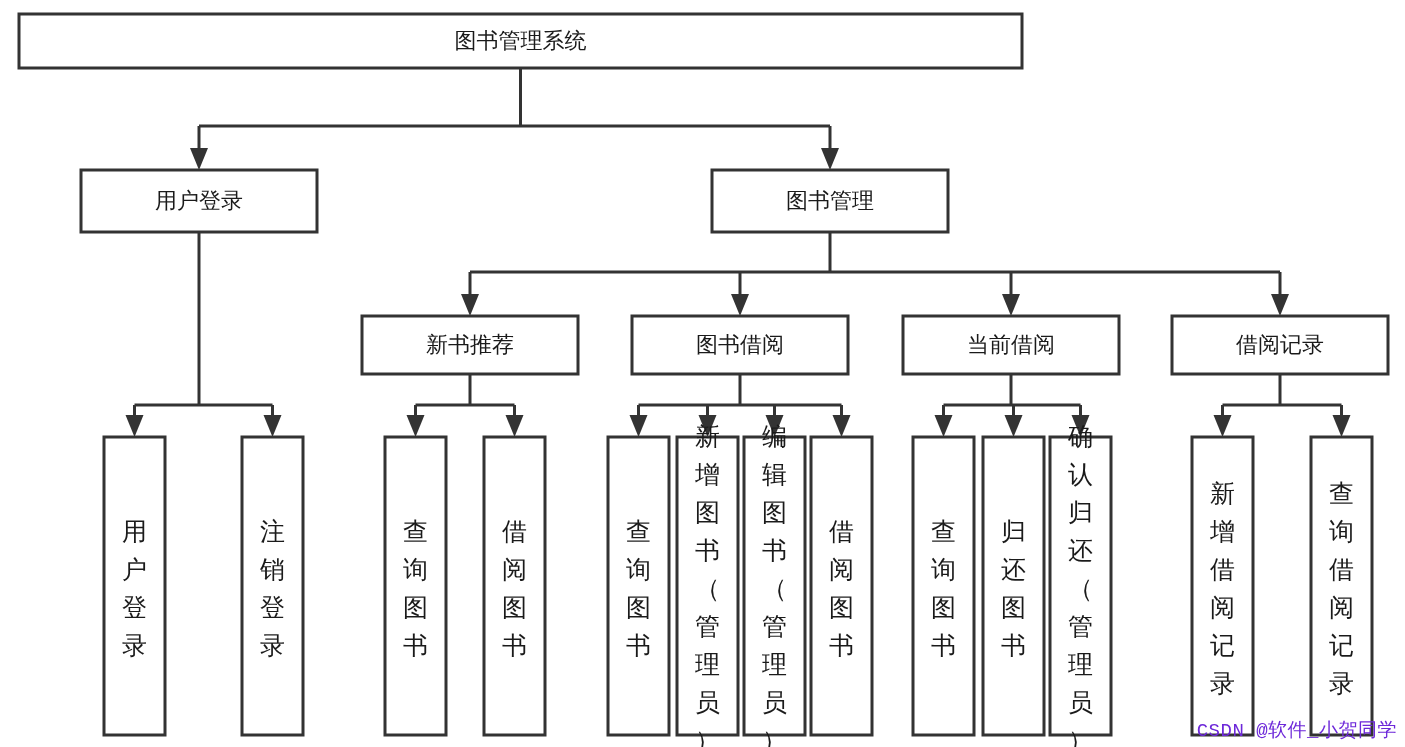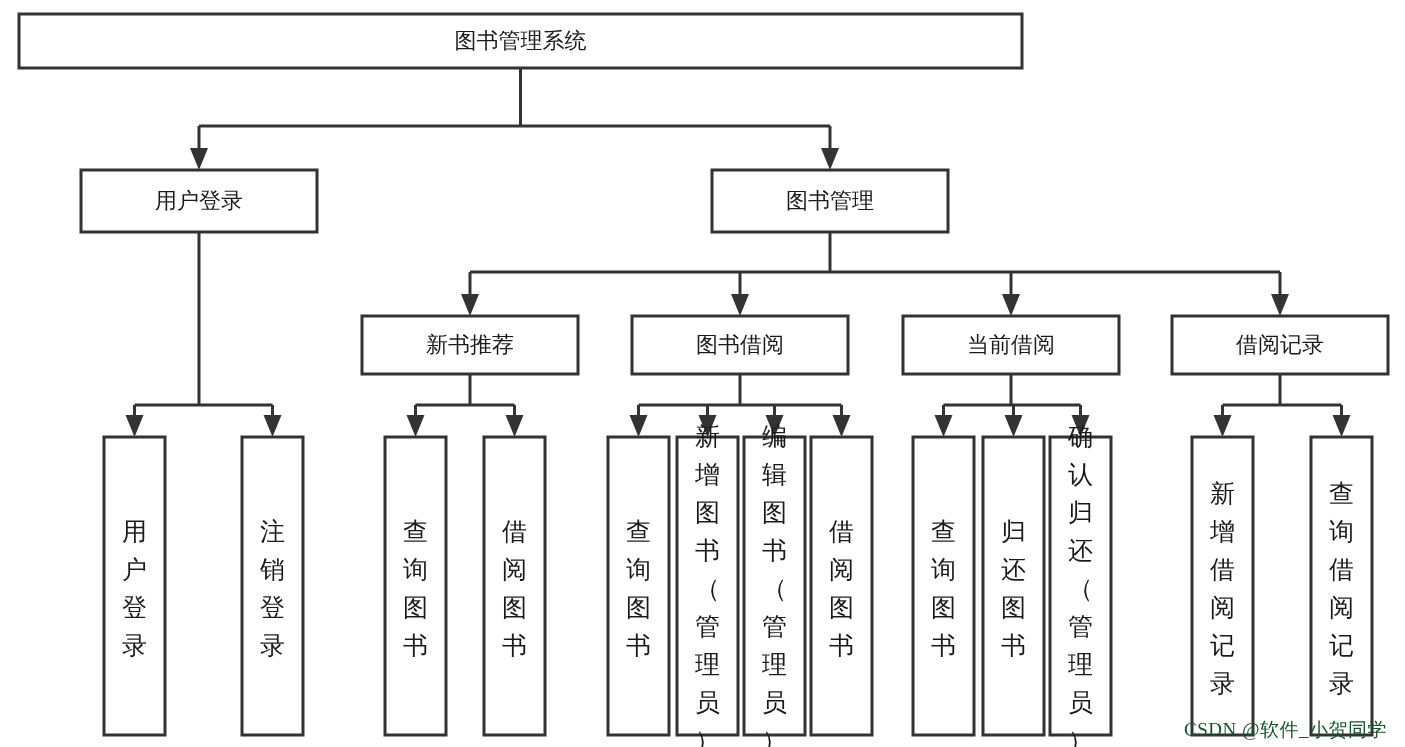--- a/index.html
+++ b/index.html
@@ -28,25 +28,25 @@
     dominant-baseline:middle;
   }
   .node-label-vert{
     font-family:"Liberation Sans","DejaVu Sans",sans-serif;
     font-size:25px;
     fill:#1a1a1a;
     text-anchor:middle;
   }
   .watermark{
     position:absolute;
-    right:18px;
+    right:8px;
     bottom:4px;
-    font-family:Liberation Serif, serif;
+    font-family:Liberation Mono, monospace;
     font-size:19px;
-    color:#14532d;
+    color:#6d28d9;
     letter-spacing:0.5px;
     white-space:nowrap;
     user-select:none;
   }
 </style>
 </head>
 <body>
 
 <svg id="canvas" viewBox="0 0 1405 747">
   <g id="connector-layer">

